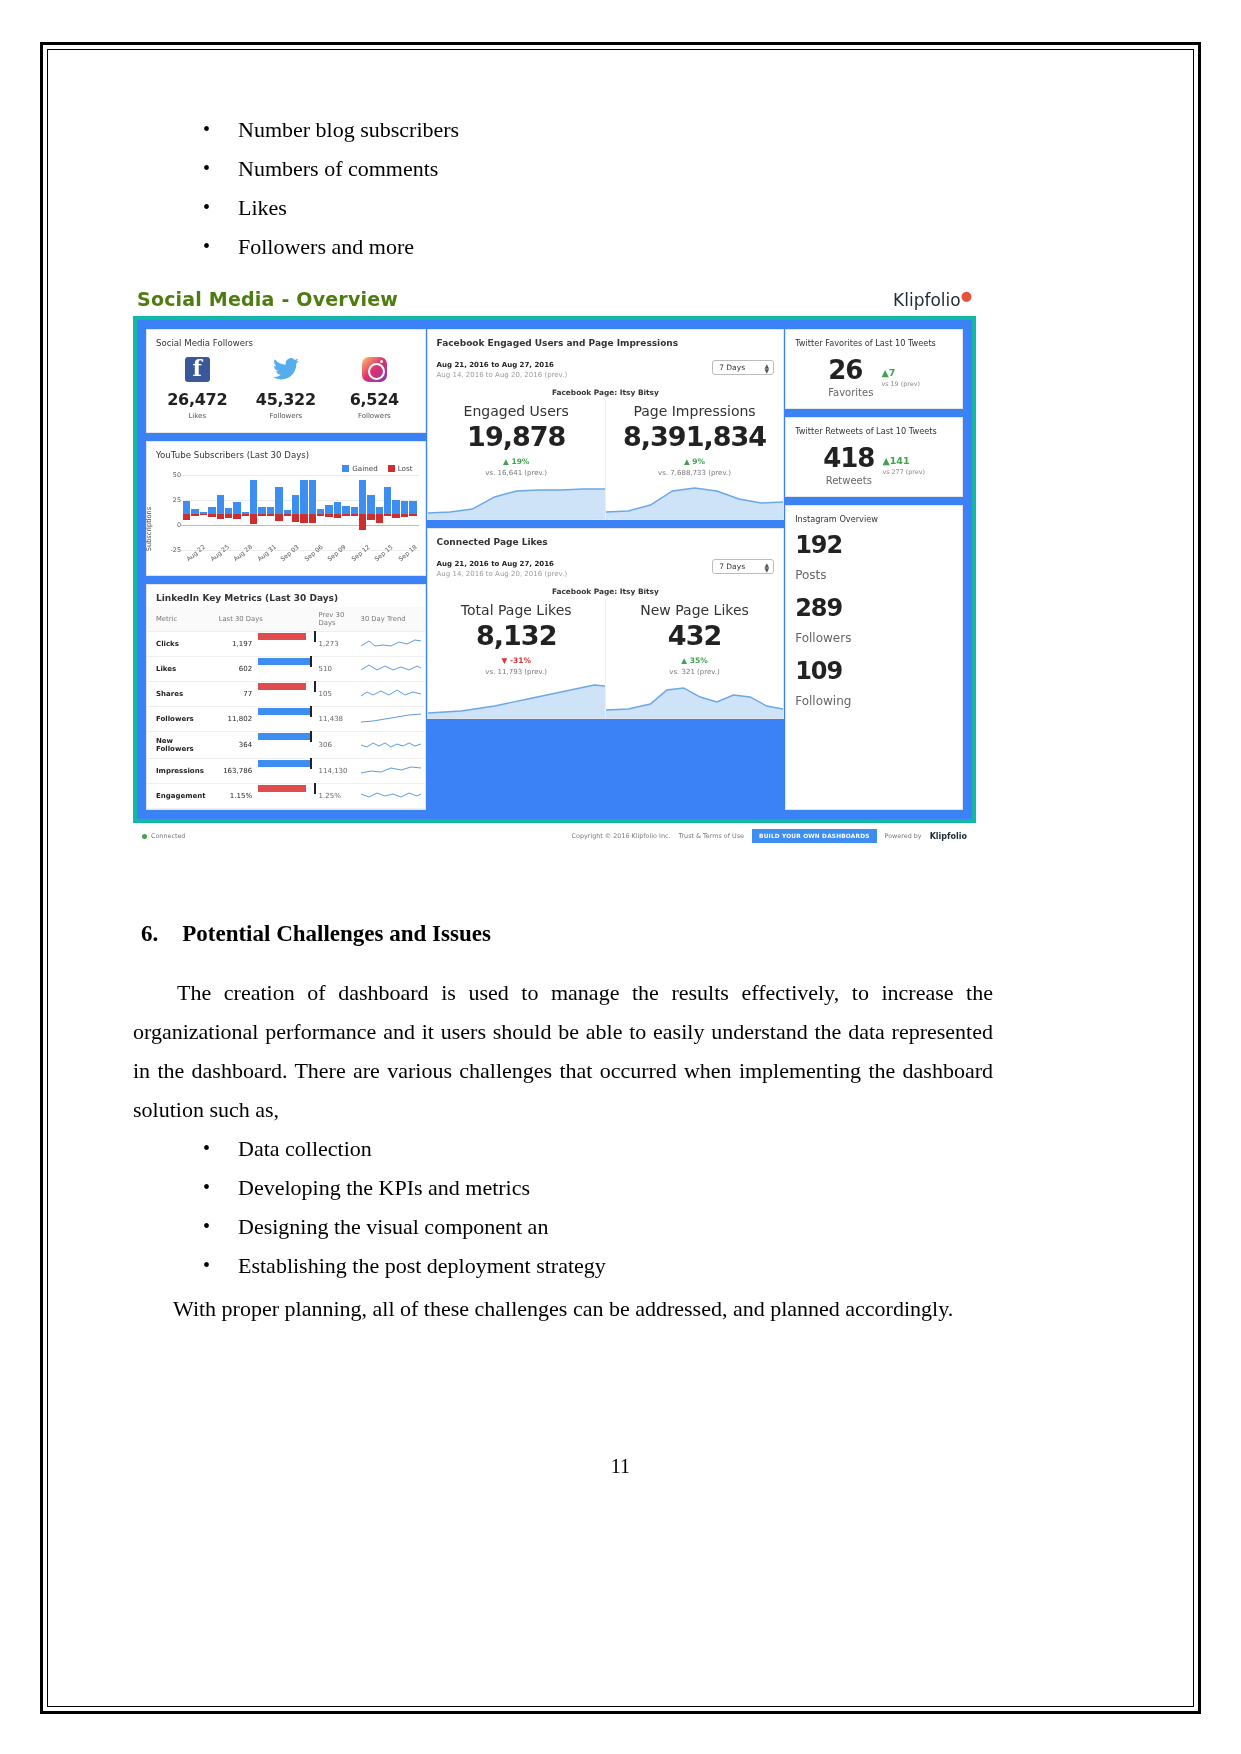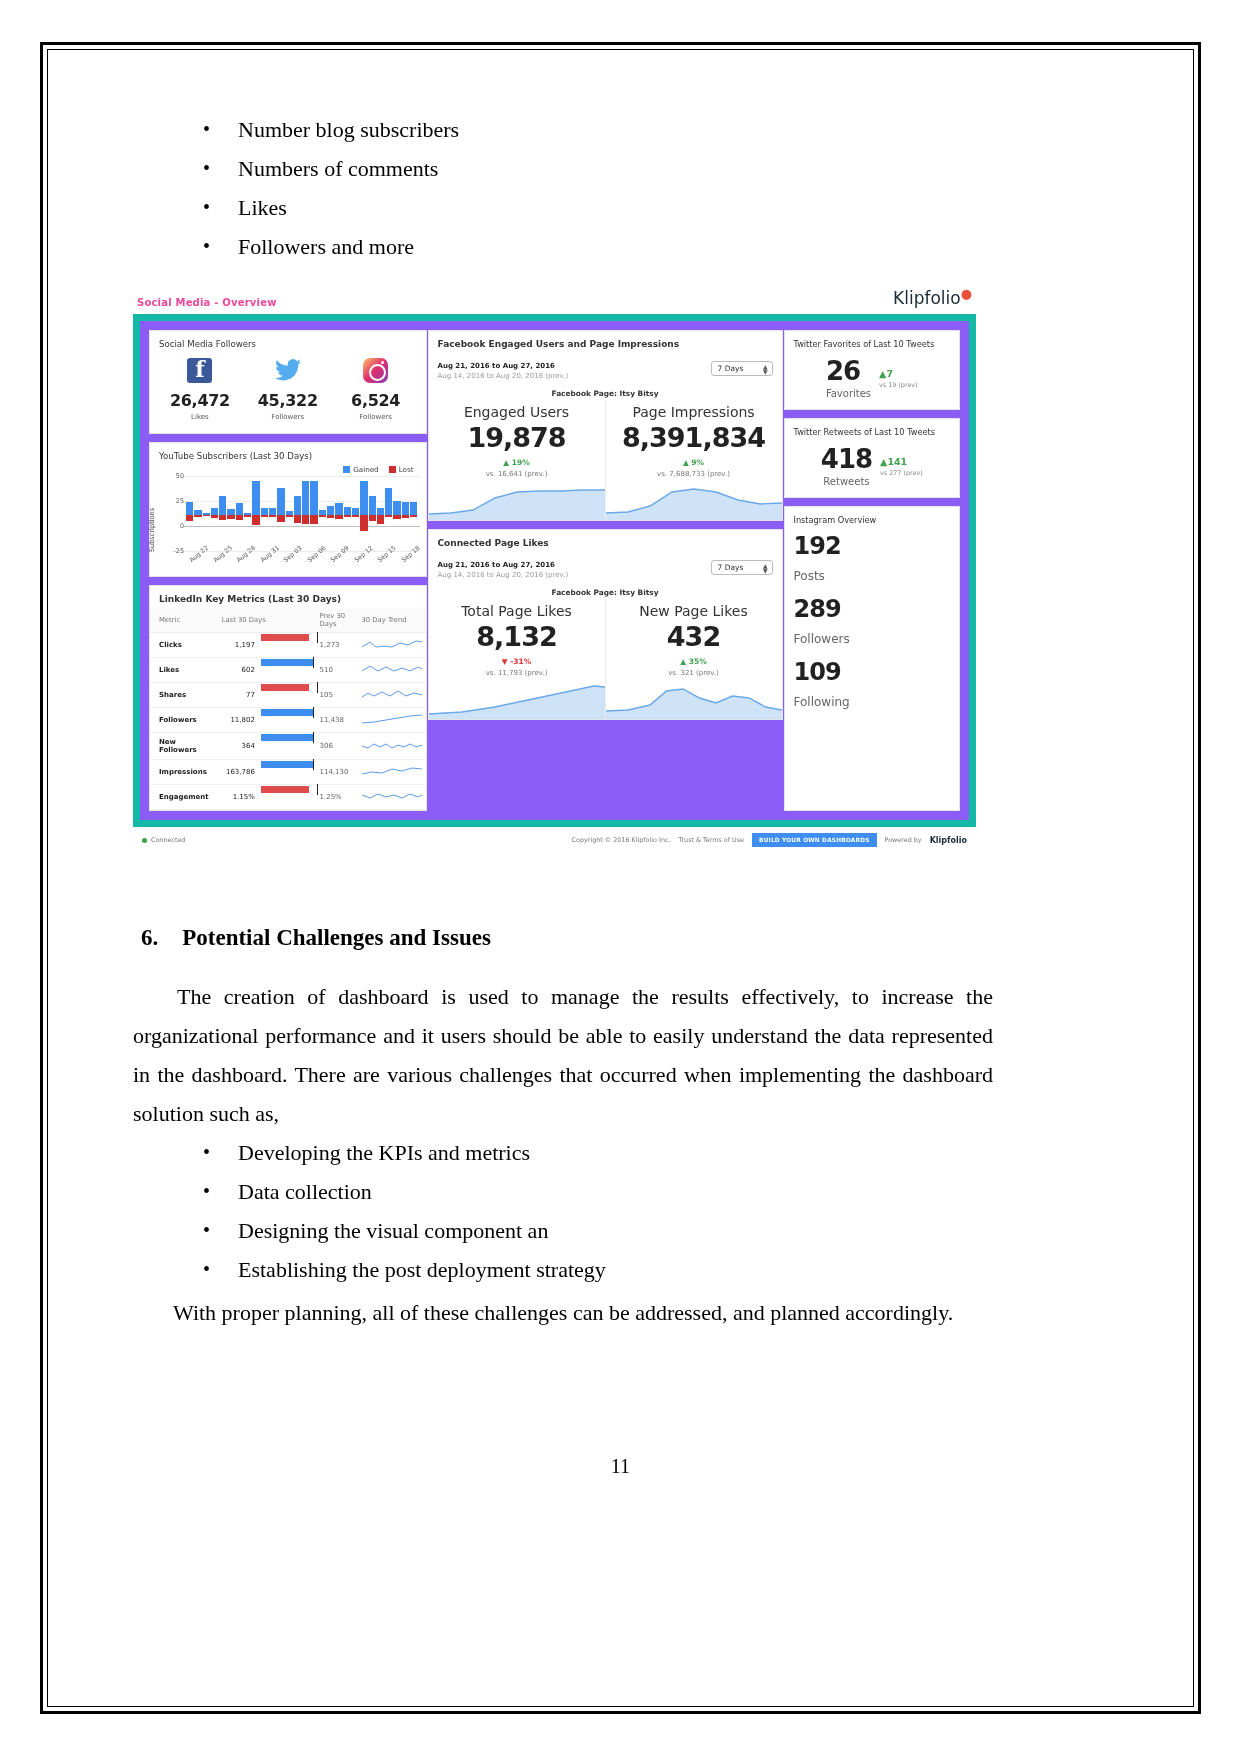--- a/index.html
+++ b/index.html
@@ -37,31 +37,31 @@
   }
 
   
   .dash-wrap{ margin-top:22px; width:843px; }
   .dash-head{
     display:flex; align-items:flex-end; justify-content:space-between;
     padding:0 4px 6px 4px;
   }
   .dash-title{
     font-family:"DejaVu Sans", sans-serif;
-    font-weight:bold; font-size:10px; color:#ec4899;
+    font-weight:bold; font-size:19px; color:#4d7c0f;
     letter-spacing:.2px;
   }
   .klip-logo{
     font-family:"DejaVu Sans", sans-serif;
     font-weight:normal; font-size:17px; color:#1c2b39; position:relative;
   }
   .klip-logo .dot{ color:#e8503a; font-size:13px; position:relative; top:-6px; }
 
   .dash-body{
-    background:#8b5cf6; border:7px solid #14b8a6;
+    background:#3b82f6; border:4px solid #14b8a6;
     padding:9px; display:flex; gap:1px;
     font-family:"DejaVu Sans", sans-serif;
   }
   .col-left{ width:283px; display:flex; flex-direction:column; gap:8px; }
   .col-mid{ width:362px; display:flex; flex-direction:column; gap:8px; }
   .col-right{ width:180px; display:flex; flex-direction:column; gap:8px; }
 
   .card{ background:#fff; border:1px solid #e2e4e6; }
   .card-title{
     font-size:8.6px; color:#333; padding:8px 9px 4px 9px; font-weight:normal;
@@ -659,22 +659,22 @@
   </div>
 
   <h2 class="sec">
     <span>6.</span>
     <span>Potential Challenges and Issues</span>
   </h2>
 
   <p class="para">The creation of dashboard is used to manage the results effectively, to increase the organizational performance and it users should be able to easily understand the data represented in the dashboard. There are various challenges that occurred when implementing the dashboard solution such as,</p>
 
   <ul class="doc-list">
+    <li>Data collection</li>
     <li>Developing the KPIs and metrics</li>
-    <li>Data collection</li>
     <li>Designing the visual component an</li>
     <li>Establishing the post deployment strategy</li>
   </ul>
 
   <p class="closing">With proper planning, all of these challenges can be addressed, and planned accordingly.</p>
 </div>
 
 <div class="pagenum">11</div>
 
 </body></html>

